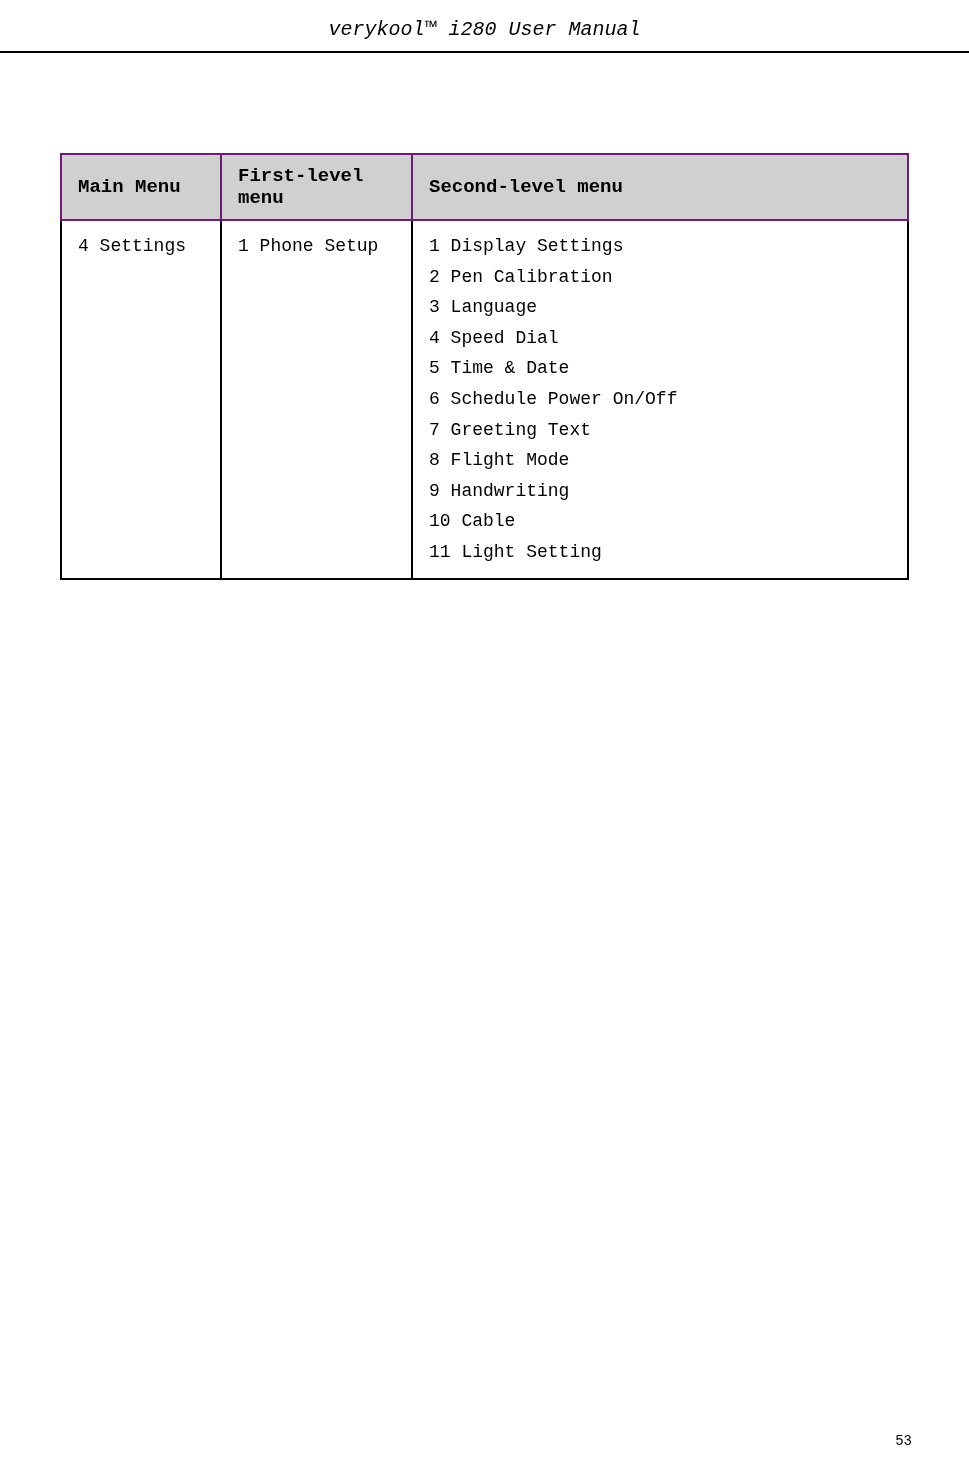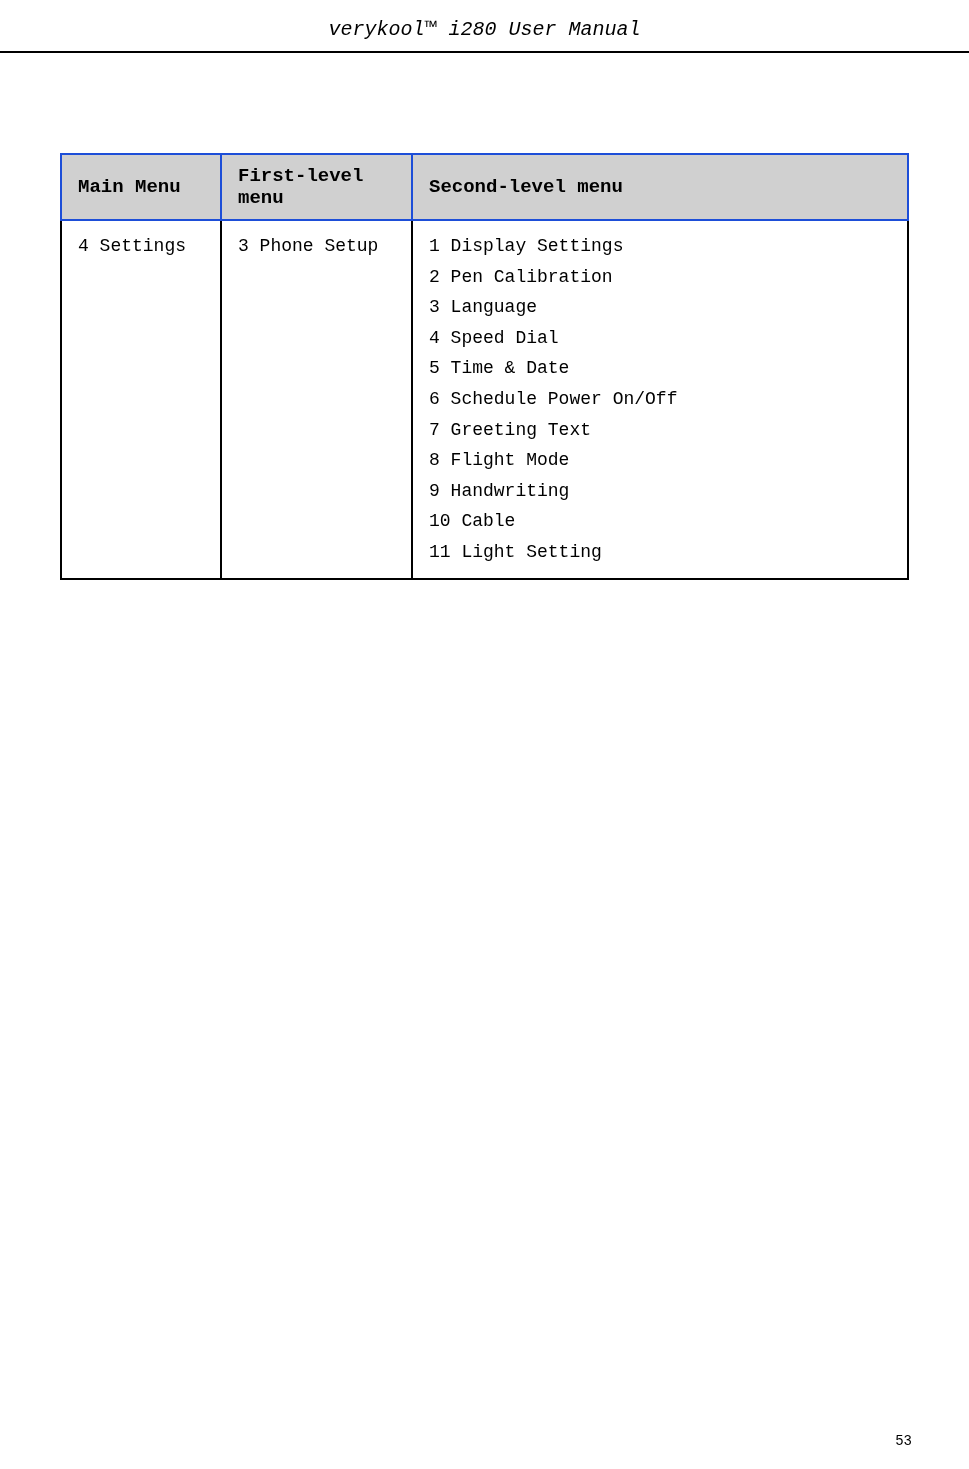--- a/index.html
+++ b/index.html
@@ -33,21 +33,21 @@
 
     .main-table {
       width: 100%;
       border-collapse: collapse;
       border: 2px solid #000;
       margin-top: 60px;
     }
 
     .main-table th {
       background-color: #d0d0d0;
-      border: 2px solid #1d4ed8;
+      border: 2px solid #701a75;
       padding: 10px 16px;
       text-align: left;
       font-weight: bold;
       font-size: 19px;
     }
 
     .main-table td {
       border: 2px solid #000;
       padding: 10px 16px;
       vertical-align: top;
@@ -88,20 +88,20 @@
     <thead>
       <tr>
         <th class="main-menu-cell">Main Menu</th>
         <th class="first-level-cell">First-level menu</th>
         <th class="second-level-cell">Second-level menu</th>
       </tr>
     </thead>
     <tbody id="table-body">
         <tr>
           <td class="main-menu-cell">4 Settings</td>
-          <td class="first-level-cell">3 Phone Setup</td>
+          <td class="first-level-cell">1 Phone Setup</td>
           <td class="second-level-cell">1 Display Settings<br>2 Pen Calibration<br>3 Language<br>4 Speed Dial<br>5 Time &amp; Date<br>6 Schedule Power On/Off<br>7 Greeting Text<br>8 Flight Mode<br>9 Handwriting<br>10 Cable<br>11 Light Setting</td>
         </tr>
       </tbody>
   </table>
 </div>
 
 <div class="page-number">53</div>
 
 </body></html>

